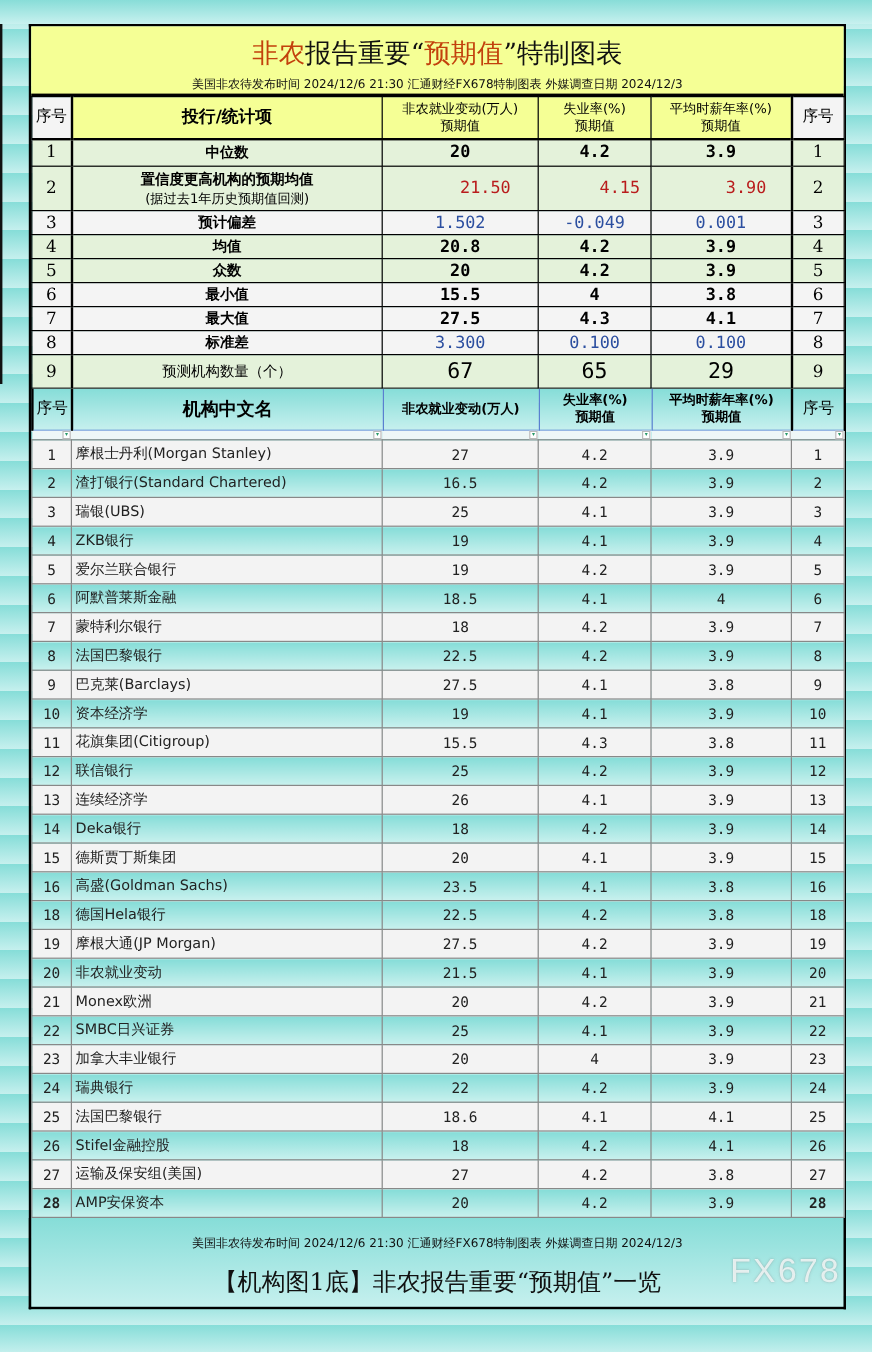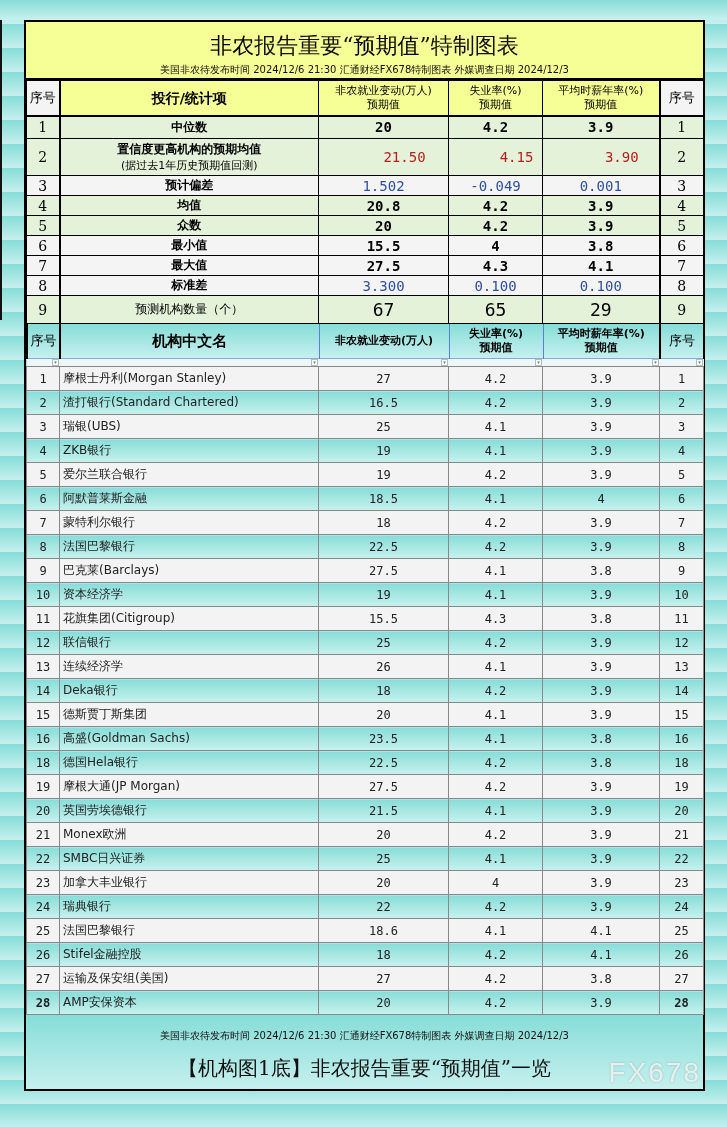--- a/index.html
+++ b/index.html
@@ -18,21 +18,21 @@
     position: absolute; left: 24px; top: 20px; width: 681px;
     border: 2px solid #000; border-bottom: none;
   }
   .title-box {
     height: 58px; background: #f5ff95; border-bottom: 2px solid #000;
     text-align: center;
   }
   .title {
     font-family: "DejaVu Serif", serif; font-size: 22px; color: #111; padding-top: 12px; line-height: 24px;
   }
-  .title .red { color: #000000; }
+  .title .red { color: #c2410c; }
   .subtitle { font-size: 10px; color: #111; margin-top: 5px; letter-spacing: 0; }
   table { border-collapse: collapse; width: 677px; table-layout: fixed; }
   td { text-align: center; vertical-align: middle; }
   .c-seq { width: 33px; }
   .c-name { width: 259px; }
   .c-nfp { width: 130px; }
   .c-un { width: 94px; }
   .c-wage { width: 117px; }
   .c-seq2 { width: 44px; }
 
@@ -70,21 +70,21 @@
   .inst tr.last td.seq { font-weight: bold; }
 
   .footer {
     background: linear-gradient(#86ddd8, #c6f0ee);
     border: 2px solid #000; border-top: none;
     height: 76px; width: 681px; text-align: center; position: relative;
   }
   .footer-sub { font-size: 10px; color: #111; padding-top: 14px; }
   .footer-title { font-family: "DejaVu Serif", serif; font-size: 20px; color: #111; margin-top: 12px; }
   .watermark {
-    position: absolute; right: 2px; bottom: 0; font-size: 28px; color: rgba(255,255,255,0.75);
+    position: absolute; right: 2px; bottom: 14px; font-size: 28px; color: rgba(255,255,255,0.75);
     font-family: "Liberation Sans", sans-serif; letter-spacing: 2px;
     text-shadow: 0 0 2px rgba(120,120,120,0.5);
   }
 </style>
 </head>
 <body>
 
 <div class="topband"></div>
 <div class="leftline"></div>
 
@@ -395,21 +395,21 @@
         <tr class="odd">
           <td class="seq">19</td>
           <td class="name">摩根大通(JP Morgan)</td>
           <td>27.5</td>
           <td>4.2</td>
           <td>3.9</td>
           <td class="seq">19</td>
         </tr>
         <tr class="even">
           <td class="seq">20</td>
-          <td class="name">英国劳埃德银行</td>
+          <td class="name">非农就业变动</td>
           <td>21.5</td>
           <td>4.1</td>
           <td>3.9</td>
           <td class="seq">20</td>
         </tr>
         <tr class="odd">
           <td class="seq">21</td>
           <td class="name">Monex欧洲</td>
           <td>20</td>
           <td>4.2</td>

